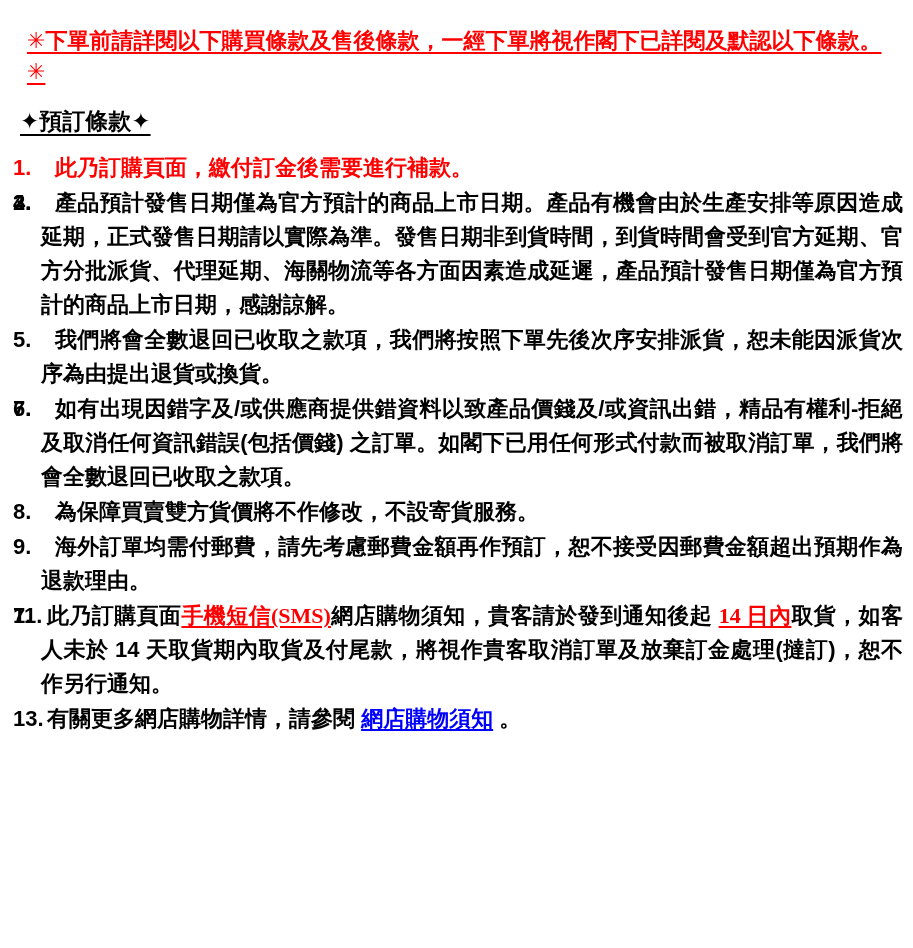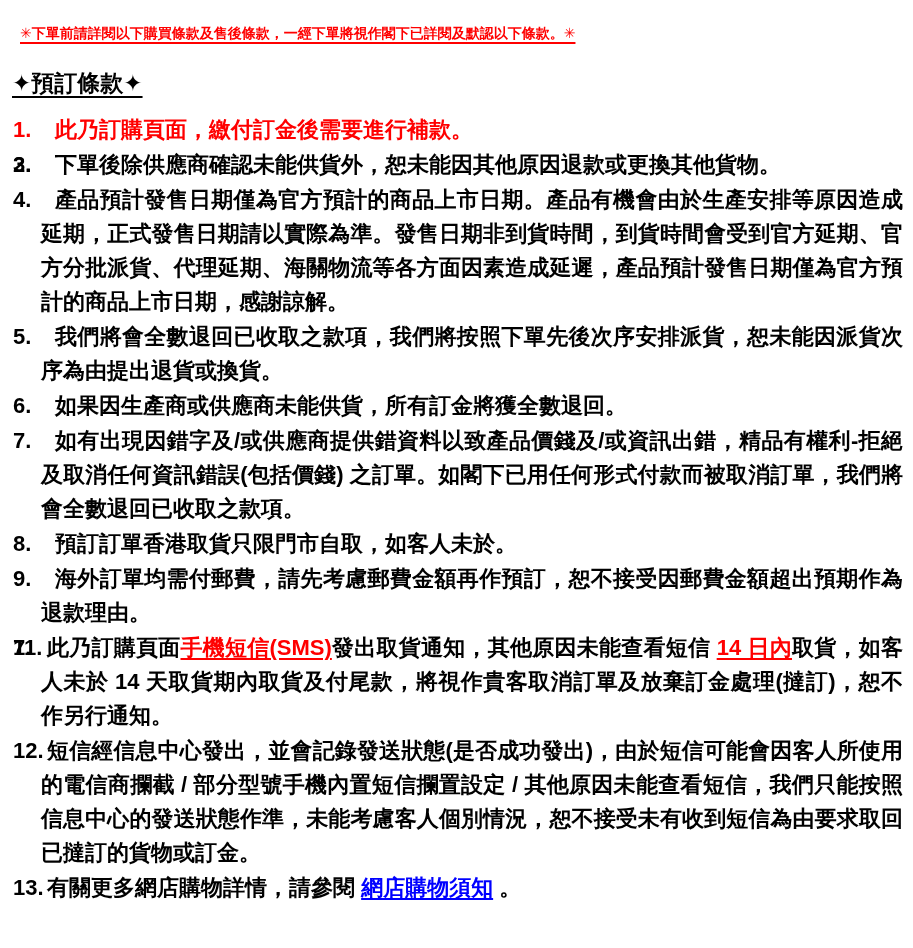--- a/index.html
+++ b/index.html
@@ -20,38 +20,39 @@
     font-family: "Liberation Sans", "DejaVu Sans", sans-serif;
     font-weight: 700;
     color: var(--ink);
   }
   .page {
     box-sizing: border-box;
     width: 913px;
     padding: 10px 10px 0 12px;
   }
   .top-notice {
-    margin: 8px;
+    margin: 15px;
     color: var(--red);
-    font-size: 14px;
+    font-size: 22px;
     line-height: 31px;
     text-decoration: underline;
     text-underline-offset: 4px;
     text-decoration-thickness: 2px;
   }
   .section-title {
     margin: 19px 0 0 0;
     font-size: 23px;
     line-height: 30px;
     font-weight: 700;
   }
   .section-title .title-text {
     text-decoration: underline;
     text-underline-offset: 5px;
     text-decoration-thickness: 2px;
+    margin-left: 8px;
   }
   ol.terms {
     list-style: none;
     margin: 15px 0 0 0;
     padding: 0;
     font-size: 22px;
     line-height: 34px;
   }
   li.term {
     position: relative;
@@ -67,20 +68,21 @@
     top: 0;
     text-indent: 0;
   }
   li.term.red { color: var(--red); }
   .plain { color: inherit; margin-top: 19px; }
   .red-underline {
     color: var(--red);
     text-decoration: underline;
     text-underline-offset: 3px;
     text-decoration-thickness: 2px;
+    font-family: Liberation Serif, serif;
   }
   .blue-link {
     color: var(--blue);
     text-decoration: underline;
     text-underline-offset: 3px;
     cursor: pointer;
   }
 </style>
 </head>
 <body>
@@ -88,25 +90,24 @@
 <div class="page">
   <p class="top-notice">✳下單前請詳閱以下購買條款及售後條款，一經下單將視作閣下已詳閱及默認以下條款。✳</p>
 
   <h2 class="section-title">
     <span class="title-text">✦預訂條款✦</span>
   </h2>
 
   <ol class="terms">
       <li class="term red"><span class="num">1.</span><span class="plain">此乃訂購頁面，繳付訂金後需要進行補款。</span></li>
       <li class="term"><span class="num">2.</span></li>
-      <li class="term"><span class="num">3.</span><span class="plain">下單後除供應商確認未能供貨外，恕未能因其他原因退款或更換其他貨物。</span></li>
+      <li class="term"><span class="num">3.</span></li>
       <li class="term"><span class="num">4.</span><span class="plain">產品預計發售日期僅為官方預計的商品上市日期。產品有機會由於生產安排等原因造成延期，正式發售日期請以實際為準。發售日期非到貨時間，到貨時間會受到官方延期、官方分批派貨、代理延期、海關物流等各方面因素造成延遲，產品預計發售日期僅為官方預計的商品上市日期，感謝諒解。</span></li>
       <li class="term"><span class="num">5.</span><span class="plain">我們將會全數退回已收取之款項，我們將按照下單先後次序安排派貨，恕未能因派貨次序為由提出退貨或換貨。</span></li>
-      <li class="term"><span class="num">6.</span><span class="plain">如果因生產商或供應商未能供貨，所有訂金將獲全數退回。</span></li>
+      <li class="term"><span class="num">6.</span></li>
       <li class="term"><span class="num">7.</span><span class="plain">如有出現因錯字及/或供應商提供錯資料以致產品價錢及/或資訊出錯，精品有權利-拒絕及取消任何資訊錯誤(包括價錢) 之訂單。如閣下已用任何形式付款而被取消訂單，我們將會全數退回已收取之款項。</span></li>
-      <li class="term"><span class="num">8.</span><span class="plain">預訂訂單香港取貨只限門市自取，如客人未於。</span></li>
+      <li class="term"><span class="num">8.</span><span class="plain">為保障買賣雙方貨價將不作修改，不設寄貨服務。</span></li>
       <li class="term"><span class="num">9.</span><span class="plain">海外訂單均需付郵費，請先考慮郵費金額再作預訂，恕不接受因郵費金額超出預期作為退款理由。</span></li>
       <li class="term two-digit"><span class="num">7.</span></li>
-      <li class="term two-digit"><span class="num">11.</span><span class="plain">此乃訂購頁面</span><span class="red-underline">手機短信(SMS)</span><span class="plain">發出取貨通知，其他原因未能查看短信 </span><span class="red-underline">14 日內</span><span class="plain">取貨，如客人未於 14 天取貨期內取貨及付尾款，將視作貴客取消訂單及放棄訂金處理(撻訂)，恕不作另行通知。</span></li>
-      <li class="term two-digit"><span class="num">12.</span><span class="plain">短信經信息中心發出，並會記錄發送狀態(是否成功發出)，由於短信可能會因客人所使用的電信商攔截 / 部分型號手機內置短信攔置設定 / 其他原因未能查看短信，我們只能按照信息中心的發送狀態作準，未能考慮客人個別情況，恕不接受未有收到短信為由要求取回已撻訂的貨物或訂金。</span></li>
+      <li class="term two-digit"><span class="num">11.</span><span class="plain">此乃訂購頁面</span><span class="red-underline">手機短信(SMS)</span><span class="plain">網店購物須知，貴客請於發到通知後起 </span><span class="red-underline">14 日內</span><span class="plain">取貨，如客人未於 14 天取貨期內取貨及付尾款，將視作貴客取消訂單及放棄訂金處理(撻訂)，恕不作另行通知。</span></li>
       <li class="term two-digit"><span class="num">13.</span><span class="plain">有關更多網店購物詳情，請參閱 </span><span class="blue-link">網店購物須知</span><span class="plain"> 。</span></li>
     </ol>
 </div>
 
 </body></html>

